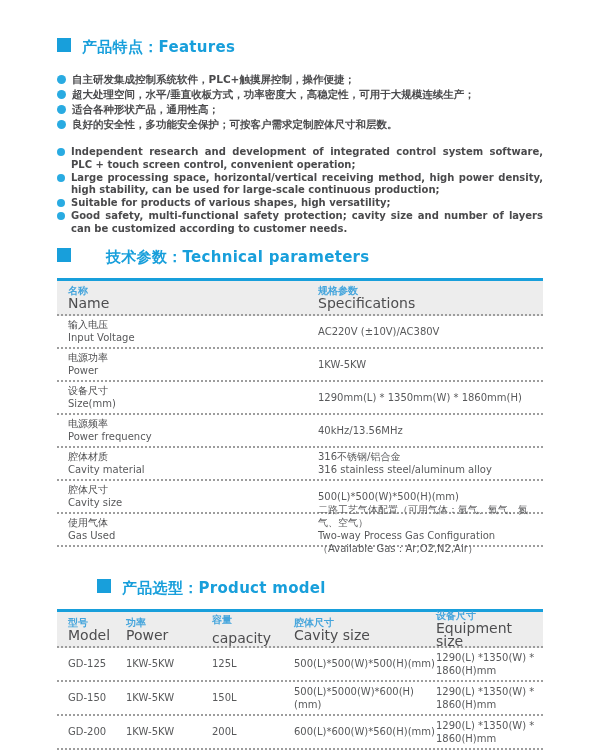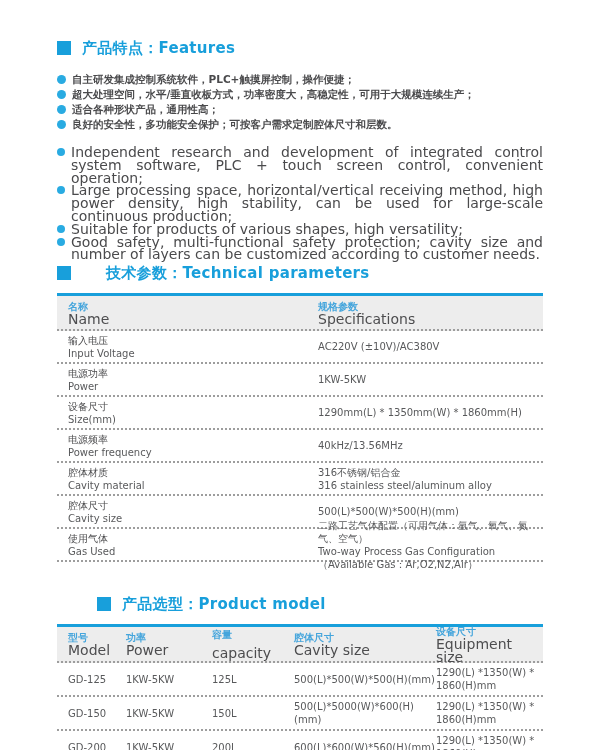--- a/index.html
+++ b/index.html
@@ -3,49 +3,49 @@
 <meta charset="utf-8">
 <style>
   html,body{margin:0;padding:0;background:#ffffff;}
   .page{
     width:600px;height:750px;box-sizing:border-box;
     padding:38px 57px 0 57px;
     font-family:"DejaVu Sans","Liberation Sans",sans-serif;
     color:#515153;background:#ffffff;overflow:hidden;
   }
   
-  .sec-header{display:flex;align-items:center;gap:11px;height:20px;margin-bottom:14px;}
+  .sec-header{display:flex;gap:11px;height:20px;margin-bottom:14px;}
   .sq{width:14px;height:14px;background:#189fdb;flex:0 0 auto;}
   .sec-title{font-size:15px;font-weight:bold;color:#189fdb;letter-spacing:.3px;white-space:nowrap;}
   
   ul.blist{list-style:none;margin:0;padding:0;}
   ul.cn-list{margin-bottom:14px;}
   .b-item{display:flex;align-items:flex-start;}
   .cn-list .b-item{line-height:15px;}
   .en-list .b-item{line-height:12.8px;}
   .dot{width:9px;height:9px;border-radius:50%;background:#29abe2;flex:0 0 auto;margin-right:6px;margin-top:3px;}
   .en-list .dot{width:8px;height:8px;margin-top:2px;}
   .cn-list .b-text{font-size:10.5px;font-weight:600;color:#4a4a4c;}
-  .en-list .b-text{font-size:14px;font-weight:400;color:#4a4a4c;text-align:justify;}
+  .en-list .b-text{font-size:10px;font-weight:700;color:#4a4a4c;text-align:justify;}
   
   .ptable{border-top:3px solid #189fdb;}
   .dotrow{border-bottom:2px dotted #9d9d9d;box-sizing:border-box;}
   .thead-bg{background:#ededed;}
   .cell-cn{font-size:10px;color:#4d4d4f;line-height:13px;}
   .cell-en{font-size:10px;color:#58595b;line-height:13px;}
   .head-cn{font-size:10px;font-weight:600;color:#45a5dc;line-height:13px;}
   .head-en{font-size:14px;color:#4d4d4f;line-height:13px;}
   .vcenter{display:flex;flex-direction:column;justify-content:center;}
   
   .t1-row{display:flex;height:33px;padding-left:11px;}
   .t1-head{height:35px;}
   .t1-c1{width:250px;flex:0 0 auto;}
   .t1-c2{flex:1 1 auto;}
   .val{font-size:10px;color:#58595b;line-height:13px;}
-  .mt-tech{margin-top:2px;margin-bottom:10px;gap:35px;}
+  .mt-tech{margin-top:12px;margin-bottom:10px;gap:35px;}
   .mt-model{margin-top:32px;margin-bottom:10px;padding-left:40px;}
   
   .t2-row{display:flex;height:34px;padding-left:11px;}
   .t2-head{height:36px;}
   .t2-c1{width:58px;flex:0 0 auto;}
   .t2-c2{width:86px;flex:0 0 auto;}
   .t2-c3{width:82px;flex:0 0 auto;gap:6px;}
   .t2-c4{width:142px;flex:0 0 auto;}
   .t2-c5{flex:1 1 auto;}
 </style>

